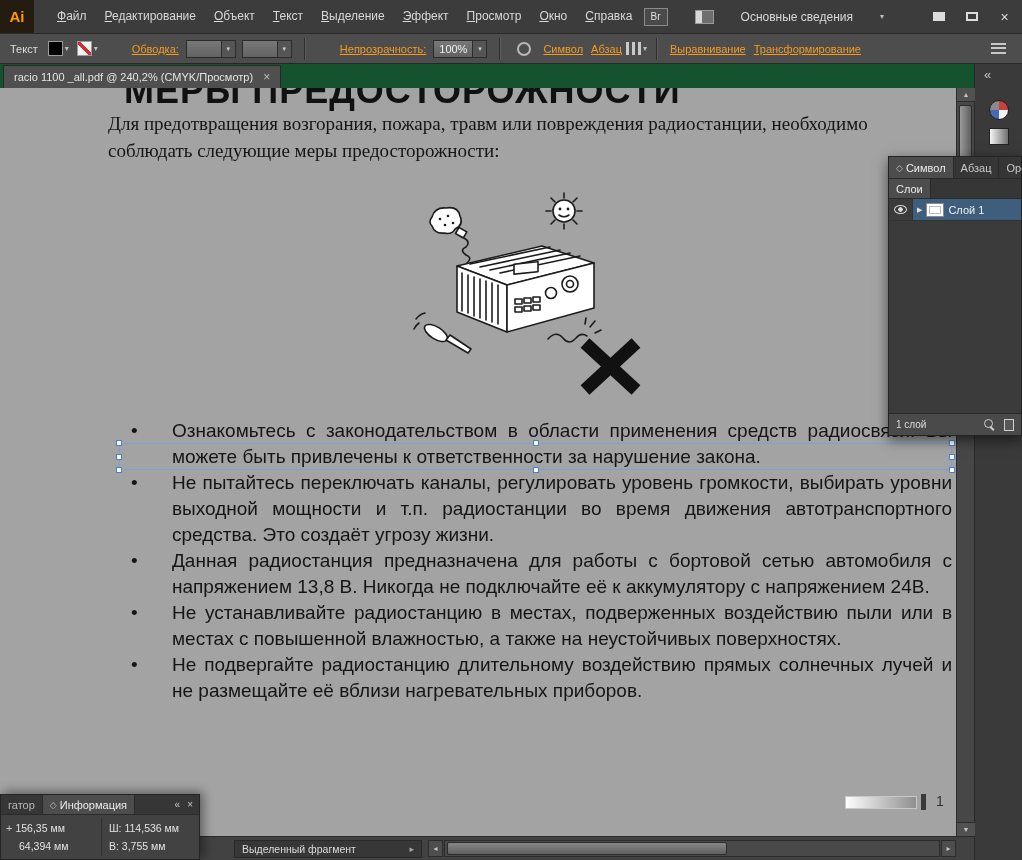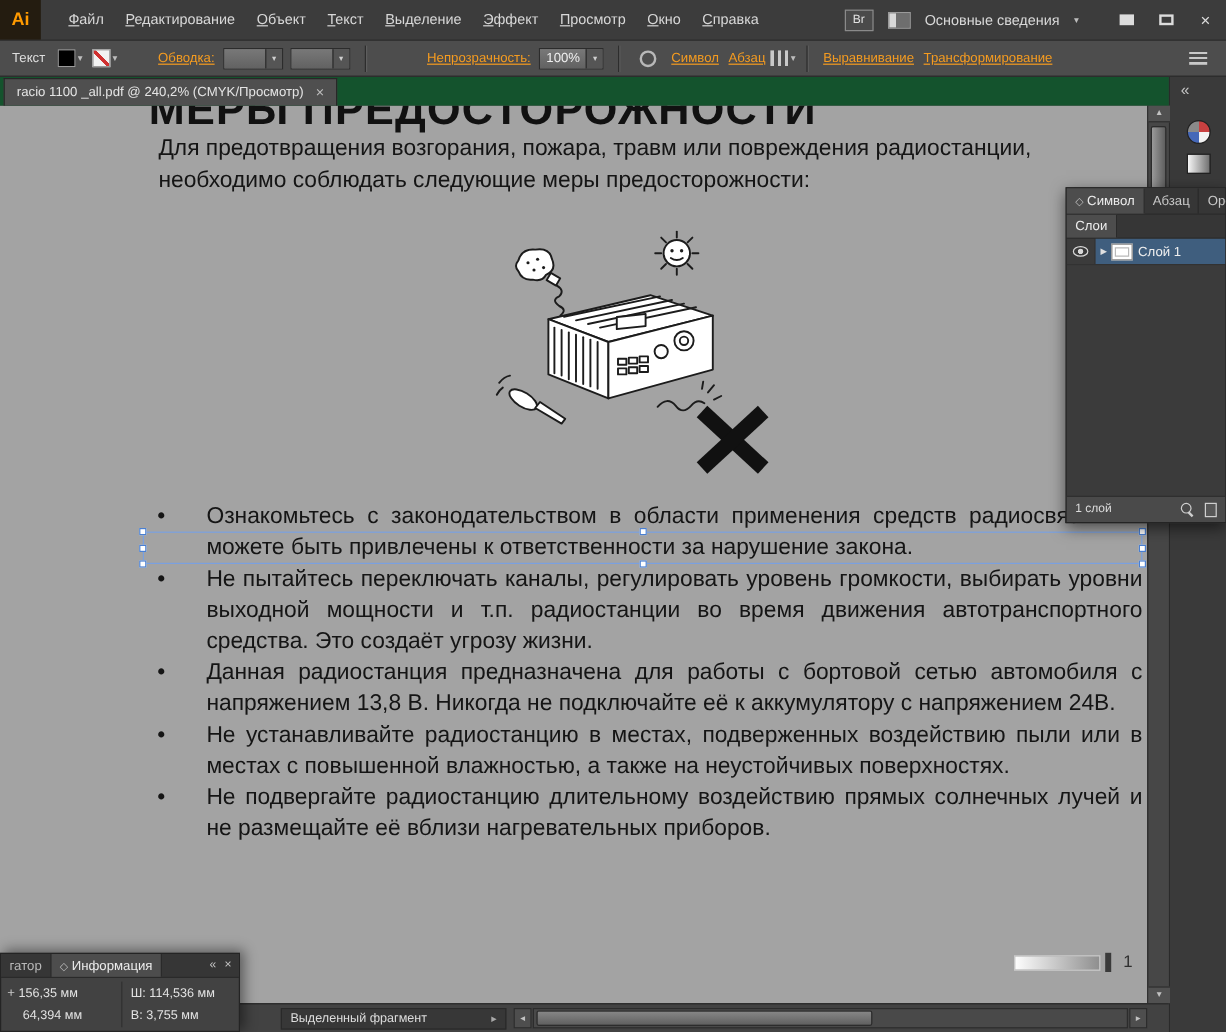--- a/index.html
+++ b/index.html
@@ -14,21 +14,21 @@
 
   
   .menubar { position:absolute; top:0; left:0; width:1022px; height:34px;
     background:#3c3c3c; border-bottom:1px solid #2a2a2a;
     display:flex; align-items:center; z-index:6; }
   .ai-logo { width:34px; height:33px; background:#241c10; color:#ff9a00;
     font-weight:bold; font-size:15px; display:flex; align-items:center; justify-content:center;
     margin-right:14px; }
   .menu-item { display:inline-block; font-size:12px; color:#d8d8d8; padding:0 9px; line-height:33px; cursor:default; }
   .menu-item::first-letter { text-decoration:underline; }
-  .menubar-right { margin-left:auto; display:flex; align-items:center; gap:12px; padding-right:4px; }
+  .menubar-right { margin-left:auto; display:flex; align-items:center; gap:27px; padding-right:4px; }
   .br-btn { width:24px; height:18px; border:1px solid #8a8a8a; font-size:10px; color:#e0e0e0;
     display:flex; align-items:center; justify-content:center; background:#4a4a4a; }
   .ws-icon { width:19px; height:14px; border:1px solid #9a9a9a;
     background:linear-gradient(90deg,#d8d8d8 0 6px,#6e6e6e 6px); }
   .ws-label { font-size:12px; color:#d8d8d8;text-align:center; }
   .dd-arrow { font-size:8px; color:#bdbdbd; }
   .win-btns { display:flex; gap:6px; margin-left:14px; }
   .win-btn { width:27px; height:17px; display:flex; align-items:center; justify-content:center; }
   .glyph-min { width:12px; height:9px; background:#dcdcdc; }
   .glyph-max { width:12px; height:9px; border:2px solid #dcdcdc; }
@@ -61,21 +61,21 @@
   .tabbar { position:absolute; top:64px; left:0; width:974px; height:24px; background:#14532d; z-index:3; }
   .doc-tab { position:absolute; left:3px; top:1px; height:23px; background:#4f4f4f;
     border:1px solid #272727; border-bottom:none; display:flex; align-items:center; gap:10px;
     padding:0 10px; font-size:11px; color:#e4e4e4; }
   .tab-close { color:#bdbdbd; font-size:12px; }
 
   
   .canvas { position:absolute; left:0; top:88px; width:956px; height:748px; background:#a3a3a3; overflow:hidden; z-index:1; }
   .doc-title { position:absolute; left:124px; top:-16px; font-size:36px; line-height:38px; font-weight:700;
     color:#111; letter-spacing:1px; white-space:nowrap; }
-  .doc-intro { position:absolute; left:132px; top:22px; width:830px; font-size:19px; line-height:27px; color:#151515; }
+  .doc-intro { position:absolute; left:108px; top:22px; width:830px; font-size:19px; line-height:27px; color:#151515;font-family:Liberation Serif, serif; }
   .illustration { position:absolute; left:402px; top:93px; width:256px; height:220px; }
   .bullets { position:absolute; left:124px; top:330px; width:828px; }
   .bullet { display:flex; }
   .bullet .marker { width:48px; padding-left:7px; font-size:19px; line-height:26px; color:#151515; }
   .bullet .text { flex:1; font-size:19px; line-height:26px; color:#151515; text-align:justify; }
   .selection-box { position:absolute; left:119px; top:355px; width:833px; height:27px;
     border:1px solid #7aa0e0; z-index:2; }
   .handle { position:absolute; width:6px; height:6px; background:#fff; border:1px solid #4a7fd0; }
   .page-footer-bar { position:absolute; left:845px; top:708px; width:72px; height:13px;
     background:linear-gradient(90deg,#fdfdfd,#8f8f8f); border:1px solid #c8c8c8; }
@@ -209,21 +209,21 @@
   <span class="orange-link" style="margin-left:26px;">Обводка:</span>
   <div class="combo">
     <div class="val"></div>
     <div class="arrow">▾</div>
   </div>
   <div class="combo">
     <div class="val"></div>
     <div class="arrow">▾</div>
   </div>
   <div class="vsep"></div>
-  <span class="orange-link" style="margin-left:42px;">Непрозрачность:</span>
+  <span class="orange-link" style="margin-left:26px;">Непрозрачность:</span>
   <div class="combo">
     <div class="val">100%</div>
     <div class="arrow">▾</div>
   </div>
   <div class="vsep"></div>
   <div class="circle-icon"></div>
   <span class="orange-link">Символ</span>
   <span class="orange-link">Абзац</span>
   <div class="bars-icon"></div>
   <span class="dd-arrow">▾</span>

